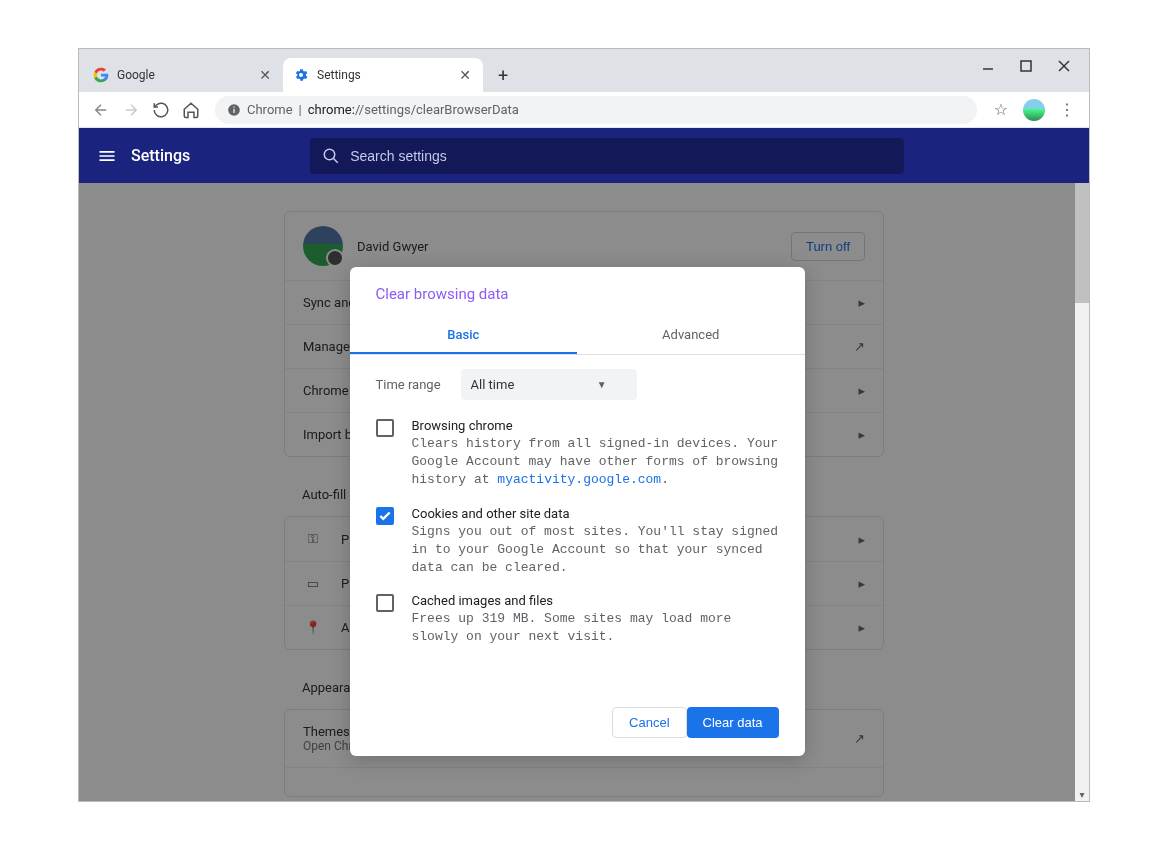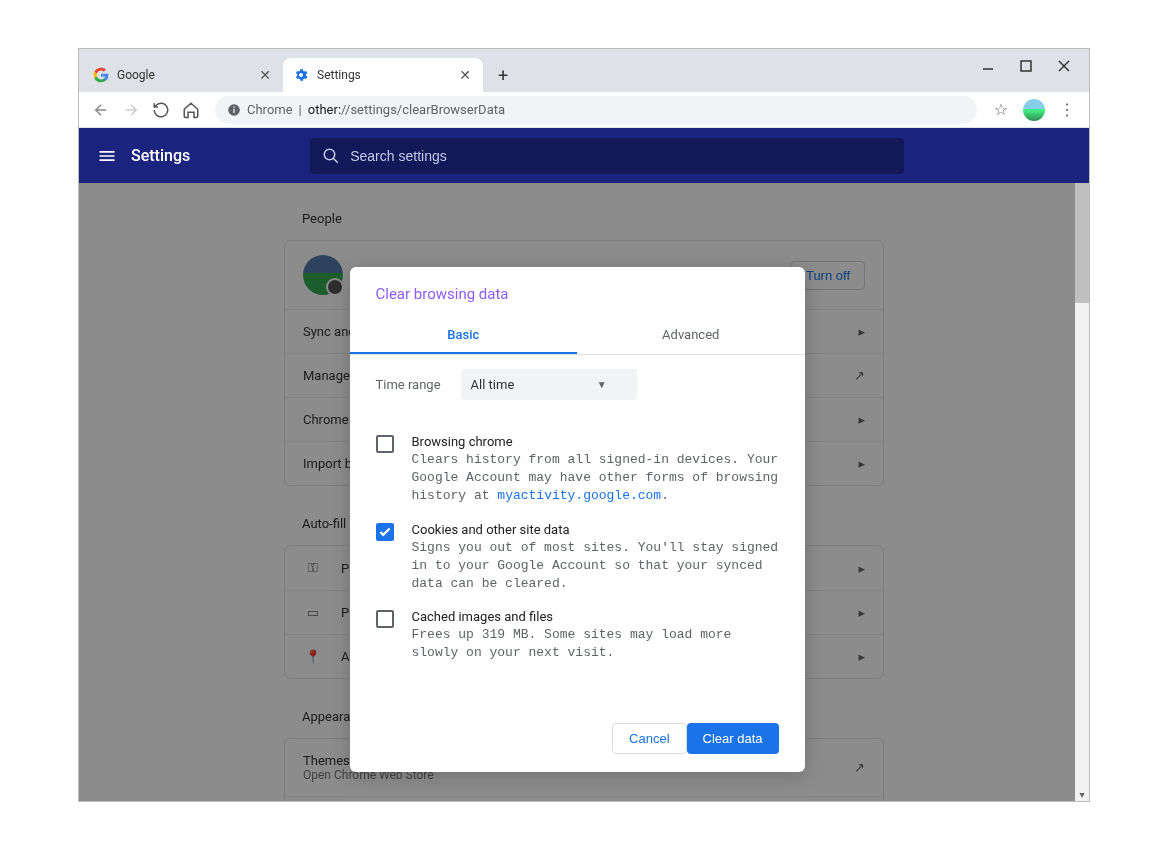--- a/index.html
+++ b/index.html
@@ -49,21 +49,21 @@
 .row .col2 .sub { font-size: 12px; color: #777; }
 .scrollbar { position: absolute; right: 0; top: 55px; width: 14px; bottom: 0; background: #f1f1f1; }
 .scroll-thumb { position: absolute; top: 0; width: 14px; height: 120px; background: #c0c0c0; }
 .scroll-arrow { position: absolute; bottom: 0; width: 14px; height: 14px; display: flex; align-items: center; justify-content: center; color: #666; font-size: 10px; }
 .overlay { position: absolute; top: 55px; bottom: 0; left: 0; right: 14px; background: rgba(0,0,0,0.45); display: flex; align-items: flex-start; justify-content: center; }
 .dialog { width: 455px; background: #fff; border-radius: 6px; margin-top: 84px; box-shadow: 0 4px 20px rgba(0,0,0,0.2); padding: 18px 26px 18px; }
 .dialog-title { font-size: 15px; color: #8b5cf6; margin-bottom: 14px; }
 .dlg-tabs { display: flex; border-bottom: 1px solid #e0e0e0; margin: 0 -26px; }
 .dlg-tab { flex: 1; text-align: center; padding: 10px 0; font-size: 13px; color: #5f6368; border-bottom: 2px solid transparent; }
 .dlg-tab.active { color: #1a73e8; border-bottom-color: #1a73e8; font-weight: 500; }
-.time-row { display: flex; align-items: center; margin: 14px 0 34px; }
+.time-row { display: flex; align-items: center; margin: 14px 0 18px; }
 .time-label { font-size: 13px; color: #5f6368; margin-right: 20px; }
 .time-select { background: #f1f3f4; border: none; padding: 8px 30px 8px 10px; font-size: 13px; border-radius: 4px; width: 176px; position: relative; display: flex; justify-content: space-between; align-items: center; color: #333; }
 .time-select .caret { color: #5f6368; font-size: 10px; }
 .check-row { display: flex; align-items: flex-start; margin-bottom: 16px; }
 .checkbox { width: 18px; height: 18px; border: 2px solid #5f6368; border-radius: 2px; margin-right: 18px; margin-top: 1px; flex-shrink: 0; display: flex; align-items: center; justify-content: center; }
 .checkbox.checked { background: #1a73e8; border-color: #1a73e8; color: #fff; }
 .chk-text .t1 { font-size: 13px; color: #202124; margin-bottom: 2px; }
 .chk-text .t2 { font-size: 13px; color: #5f6368; line-height: 1.4; font-family: Liberation Mono, monospace; }
 .chk-text .t2 a { color: #1a73e8; text-decoration: none; }
 .dlg-actions { display: flex; justify-content: flex-end; gap: 0; margin-top: 60px; }
@@ -144,21 +144,21 @@
     <div class="omnibox">
       <span class="lock">
           <svg width="14" height="14" viewBox="0 0 24 24" fill="#5f6368">
             <circle cx="12" cy="12" r="10"></circle>
             <rect x="11" y="10" width="2" height="7" fill="#fff"></rect>
             <rect x="11" y="6" width="2" height="2" fill="#fff"></rect>
           </svg>
         </span>
       <span class="url-secure">Chrome</span>
       <span style="color:#5f6368;margin:0 6px">|</span>
-      <span class="url-host">other:</span>
+      <span class="url-host">chrome:</span>
         <span class="url-path">//settings/clearBrowserData</span>
     </div>
     <div class="tb-right">
       <div class="nav-btn star-btn">☆</div>
       <div class="avatar"></div>
       <div class="nav-btn kebab">⋮</div>
     </div>
   </div>
 
   <div class="content">
@@ -175,21 +175,20 @@
               <circle cx="10" cy="10" r="7"></circle>
               <line x1="21" y1="21" x2="15" y2="15"></line>
             </svg>
           </span>
         <input placeholder="Search settings" style="">
       </div>
     </div>
 
     <div class="settings-body">
       <div class="settings-col">
-        <div class="section-h">People</div>
         <div class="card">
           <div class="profile-row">
             <div class="profile-avatar"></div>
             <div>
                 <span class="profile-name">David Gwyer</span>
               </div>
             <button class="turnoff">Turn off</button>
           </div>
           <div class="row">
               <span>Sync and G</span>

